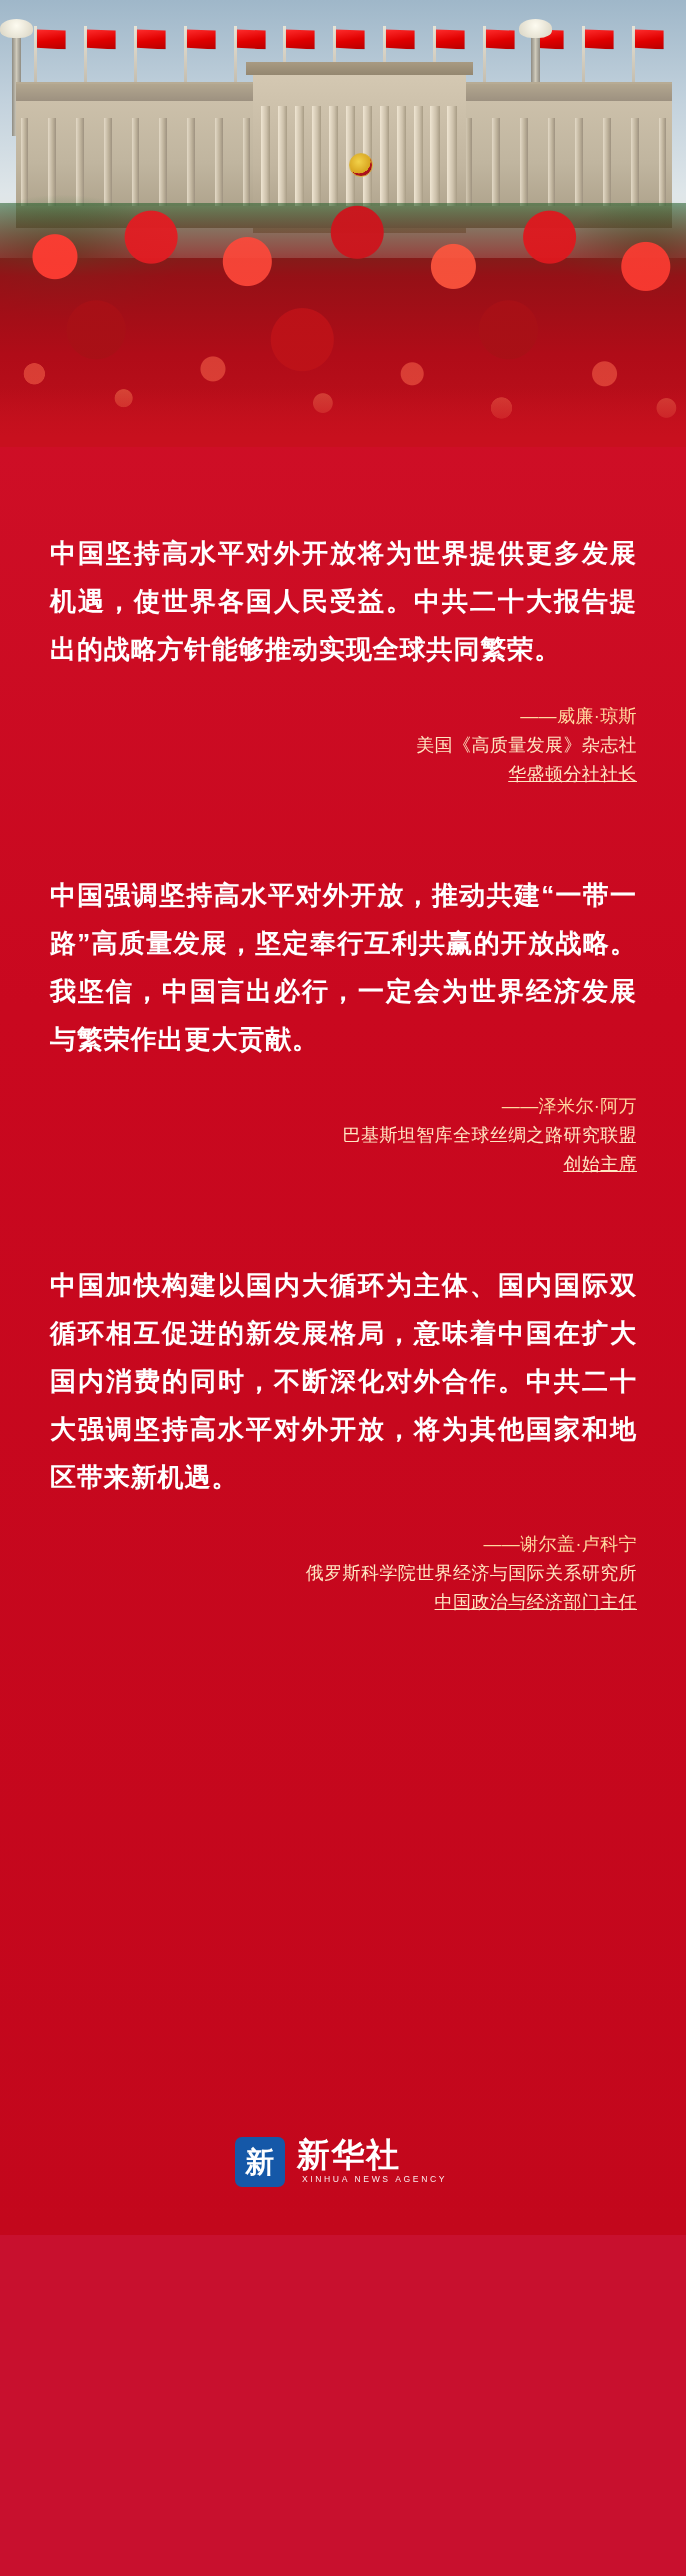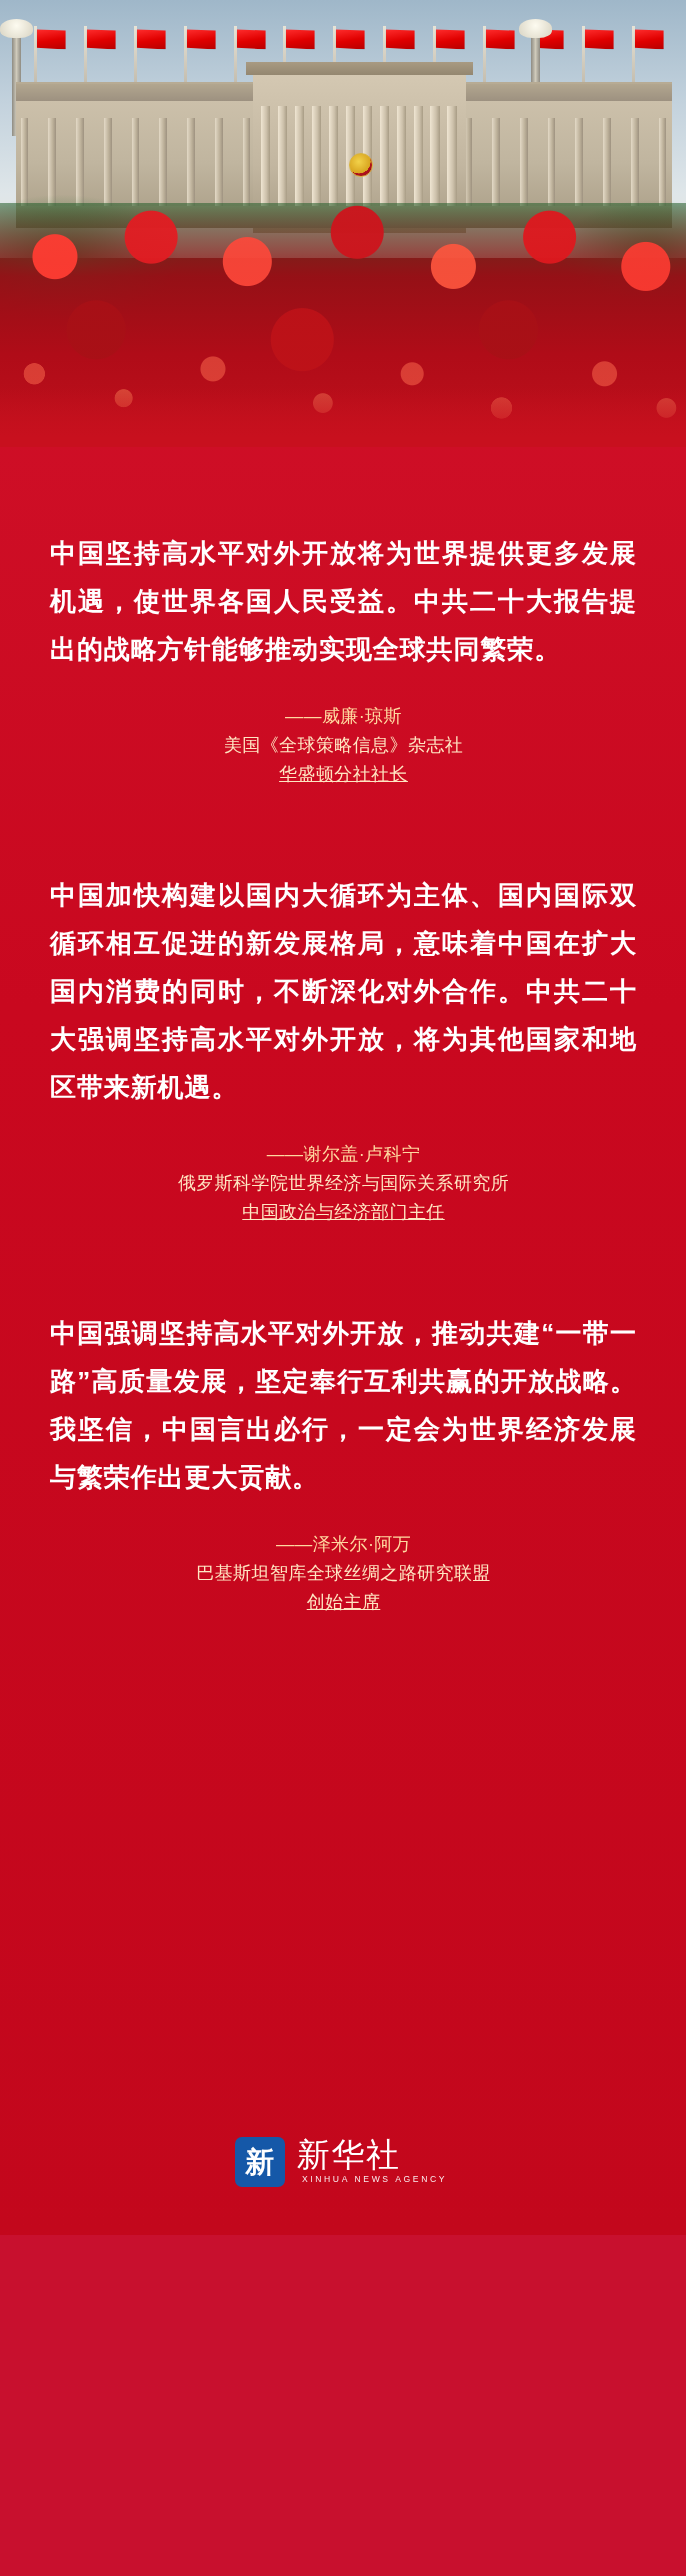--- a/index.html
+++ b/index.html
@@ -229,21 +229,21 @@
   .quote-text {
     color: #ffffff;
     font-size: 26px;
     line-height: 48px;
     letter-spacing: 0.9px;
     font-weight: bold;
     text-align: justify;
     margin: 0 0 29px 0;
   }
   .attrib {
-    text-align: center;
+    text-align: right;
     color: #ffd9a0;
     font-size: 18px;
     line-height: 29px;
     letter-spacing: 0.4px;
   }
   .attrib .name {
     display: block;
     color: #ffd9a0;
   }
   .attrib .org {
@@ -285,21 +285,21 @@
     font-family: "DejaVu Sans", sans-serif;
   }
   .logo-text {
     display: flex;
     flex-direction: column;
     justify-content: center;
   }
   .logo-cn {
     color: #ffffff;
     font-size: 33px;
-    font-weight: normal;
+    font-weight: bold;
     letter-spacing: 1.7px;
     line-height: 36px;
   }
   .logo-en {
     color: #ffffff;
     font-size: 8.6px;
     letter-spacing: 2.6px;
     line-height: 13.7px;
     opacity: .92;
   }
@@ -396,43 +396,43 @@
     <div class="flowers"></div>
     <div class="hero-fade"></div>
   </div>
 
   <div class="content">
 
     <div class="quote-block">
       <p class="quote-text">中国坚持高水平对外开放将为世界提供更多发展机遇，使世界各国人民受益。中共二十大报告提出的战略方针能够推动实现全球共同繁荣。</p>
       <div class="attrib">
         <span class="name">——威廉·琼斯</span>
-        <span class="org">美国《全球策略信息》杂志社</span>
+        <span class="org">美国《高质量发展》杂志社</span>
         <span class="role">华盛顿分社社长</span>
+      </div>
+    </div>
+
+    <div class="quote-block">
+      <p class="quote-text">中国强调坚持高水平对外开放，推动共建“一带一路”高质量发展，坚定奉行互利共赢的开放战略。我坚信，中国言出必行，一定会为世界经济发展与繁荣作出更大贡献。</p>
+      <div class="attrib">
+        <span class="name">——泽米尔·阿万</span>
+        <span class="org">巴基斯坦智库全球丝绸之路研究联盟</span>
+        <span class="role">创始主席</span>
       </div>
     </div>
 
     <div class="quote-block">
       <p class="quote-text">中国加快构建以国内大循环为主体、国内国际双循环相互促进的新发展格局，意味着中国在扩大国内消费的同时，不断深化对外合作。中共二十大强调坚持高水平对外开放，将为其他国家和地区带来新机遇。</p>
       <div class="attrib">
         <span class="name">——谢尔盖·卢科宁</span>
         <span class="org">俄罗斯科学院世界经济与国际关系研究所</span>
         <span class="role">中国政治与经济部门主任</span>
       </div>
     </div>
 
-    <div class="quote-block">
-      <p class="quote-text">中国强调坚持高水平对外开放，推动共建“一带一路”高质量发展，坚定奉行互利共赢的开放战略。我坚信，中国言出必行，一定会为世界经济发展与繁荣作出更大贡献。</p>
-      <div class="attrib">
-        <span class="name">——泽米尔·阿万</span>
-        <span class="org">巴基斯坦智库全球丝绸之路研究联盟</span>
-        <span class="role">创始主席</span>
-      </div>
-    </div>
-
   </div>
 
   <div class="footer">
     <div class="logo-mark">
       <span class="glyph">新</span>
     </div>
     <div class="logo-text">
       <span class="logo-cn">新华社</span>
       <span class="logo-en-rule">
         <span class="logo-en">XINHUA NEWS AGENCY</span>

